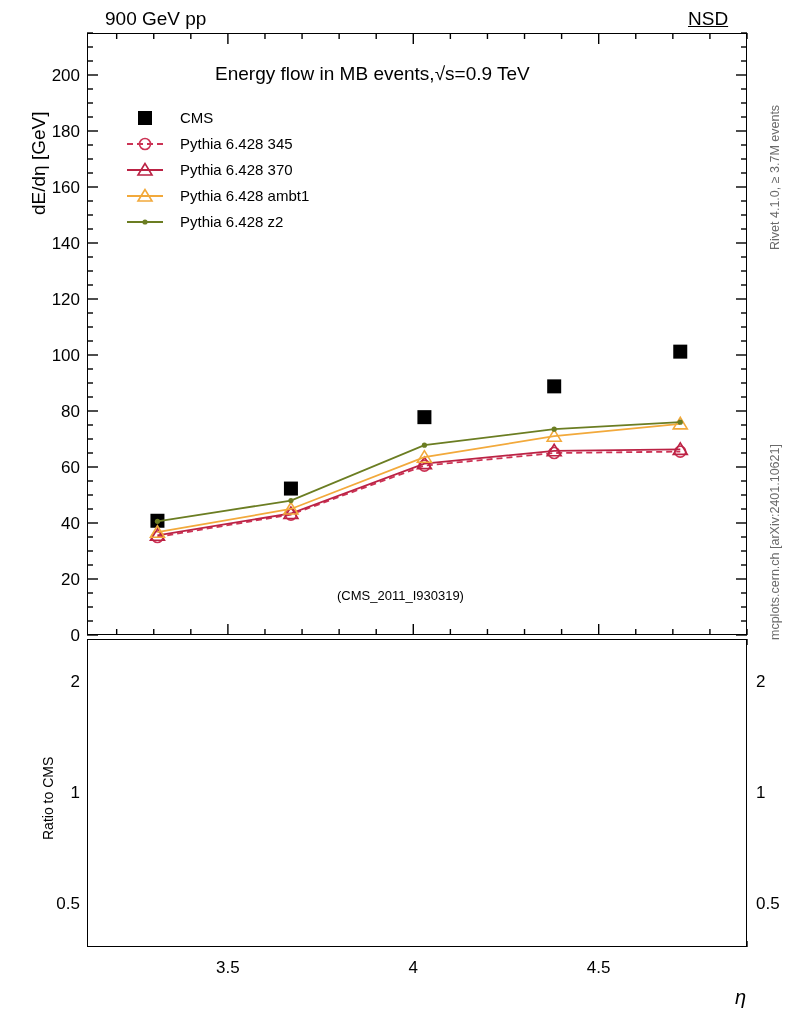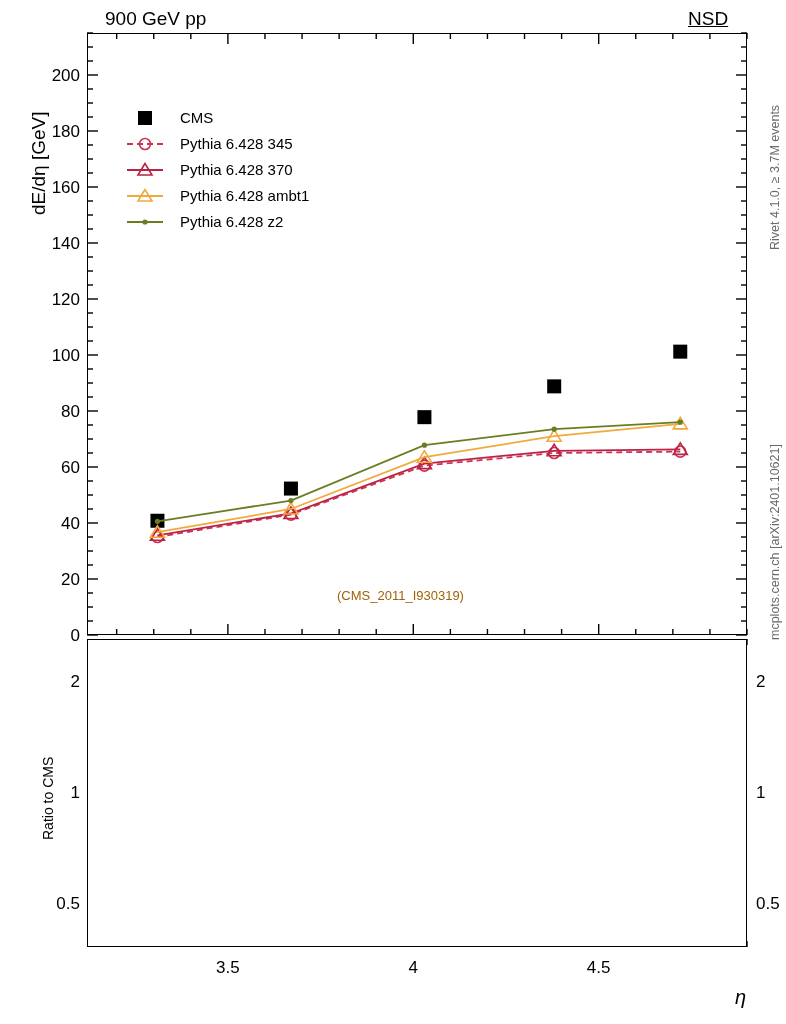--- a/index.html
+++ b/index.html
@@ -16,21 +16,21 @@
   
   #main-frame{position:absolute;left:87px;top:33px;width:660px;height:602px;border:1.6px solid #000;box-sizing:border-box;background:#fff;}
   #ratio-frame{position:absolute;left:87px;top:639px;width:660px;height:308px;border:1.6px solid #000;box-sizing:border-box;background:#fff;}
 
   svg{position:absolute;left:0;top:0;overflow:visible;}
 
   .ylab-main{font-size:19px;}
   .ylab-ratio{font-size:14px;}
   .axis-title{font-size:20px;}
   .title-lab{font-size:19px;}
-  .watermark{font-size:13px;color:#a16207;}
+  .watermark{font-size:13px;color:#000000;}
 </style>
 </head>
 <body>
 
 <div id="root">
 
   <div class="txt" id="hdr-left">900 GeV pp</div>
   <div class="txt" id="hdr-right">NSD</div>
 
   <div class="txt rot90" style="left:768px;top:250px;font-size:12.5px;color:#6a6a6a;">Rivet 4.1.0, ≥ 3.7M events</div>
@@ -332,20 +332,21 @@
         <text x="180" y="175" font-family="Liberation Sans, sans-serif" font-size="15" fill="#000">Pythia 6.428 370</text>
         <line x1="127" y1="196" x2="163" y2="196" stroke="#f2a93b" stroke-width="1.8"></line>
         <polygon points="145,189.5 138,201 152,201" fill="none" stroke="#f2a93b" stroke-width="1.6"></polygon>
         <text x="180" y="201" font-family="Liberation Sans, sans-serif" font-size="15" fill="#000">Pythia 6.428 ambt1</text>
         <line x1="127" y1="222" x2="163" y2="222" stroke="#6b7d22" stroke-width="1.8"></line>
         <circle cx="145" cy="222" r="2.6" fill="#6b7d22"></circle>
         <text x="180" y="227" font-family="Liberation Sans, sans-serif" font-size="15" fill="#000">Pythia 6.428 z2</text>
       </g>
   </svg>
 
+  <div class="txt title-lab" style="left:215px;top:63px;">Energy flow in MB events,√s=0.9 TeV</div>
 
   <div class="txt watermark" style="left:337px;top:588px;">(CMS_2011_I930319)</div>
 
   <div id="ratio-frame"></div>
   <div class="txt rot90 ylab-ratio" style="left:40px;top:840px;">Ratio to CMS</div>
 
   <div class="txt axis-title" style="left:735px;top:986px;font-style:italic;">η</div>
 
 </div>
 

